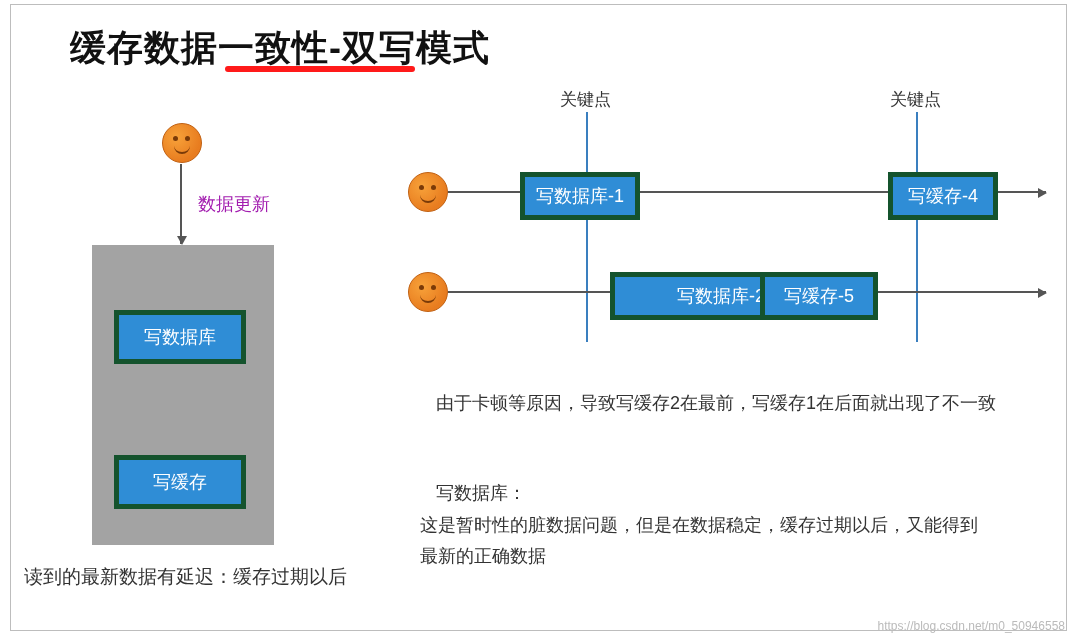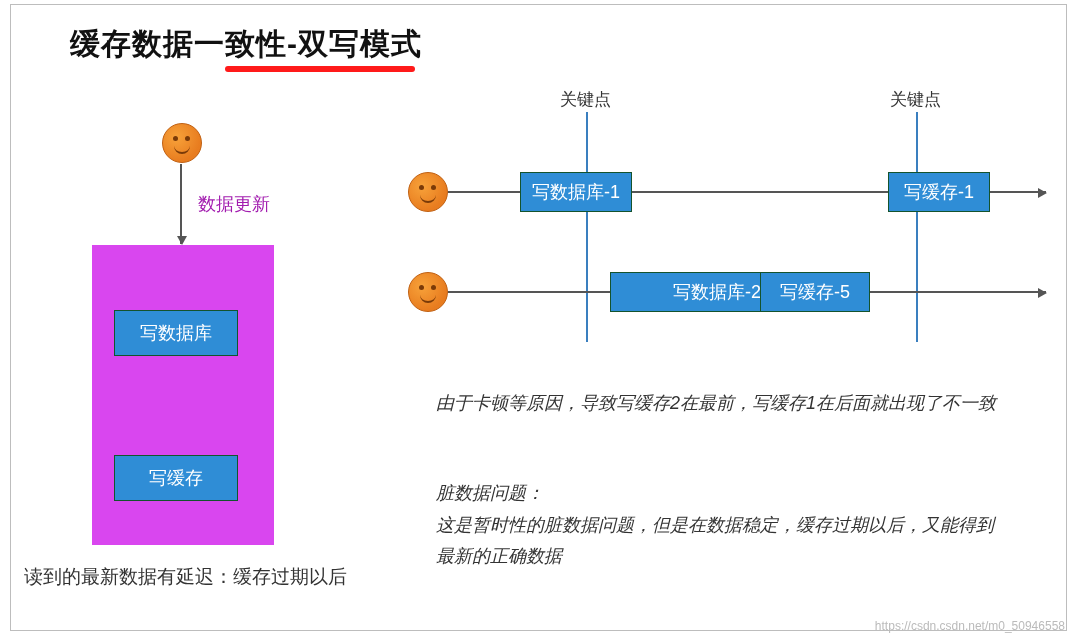--- a/index.html
+++ b/index.html
@@ -14,21 +14,21 @@
     overflow: hidden;
   }
   .frame {
     position: absolute;
     left: 10px; top: 4px; right: 8px; bottom: 8px;
     border: 1px solid #bdbdbd;
   }
   .title {
     position: absolute;
     left: 70px; top: 24px;
-    font-size: 30px;
+    font-size: 36px;
     font-weight: 800;
     letter-spacing: 1px;
     color: #111;
   }
   .underline-red {
     position: absolute;
     left: 225px; top: 66px;
     width: 190px; height: 6px;
     background: #ff1a1a;
     border-radius: 3px;
@@ -64,28 +64,28 @@
     bottom: 8px;
     width: 16px; height: 8px;
     border: 2px solid #7a3a08;
     border-top: none; border-left: none; border-right: none;
     border-radius: 0 0 16px 16px;
   }
   .gray-box {
     position: absolute;
     left: 92px; top: 245px;
     width: 182px; height: 300px;
-    background: #d946ef;
+    background: #a3a3a3;
   }
   .blue-box {
     background: #2f8dd6;
     color: #fff;
     font-size: 18px;
     display: flex; align-items: center; justify-content: center;
-    border: 1px solid #14532d;
+    border: 5px solid #14532d;
   }
   .left-smiley {
     position: absolute;
     left: 162px; top: 123px;
   }
   .arrow-down {
     position: absolute;
     left: 180px; top: 164px;
     width: 0; height: 80px;
     border-left: 2px solid #555;
@@ -133,21 +133,20 @@
     position: absolute;
     right: -1px; top: -5px;
     border-top: 5px solid transparent;
     border-bottom: 5px solid transparent;
     border-left: 9px solid #555;
   }
   .right-text {
     position: absolute;
     font-size: 18px; color: #333;
     line-height: 1.7;
-    font-style: italic;
   }
   .watermark {
     position: absolute;
     right: 10px; bottom: 6px;
     font-size: 12px; color: #bbb;
   }
 </style>
 </head>
 <body>
 
@@ -175,28 +174,28 @@
   <div class="vline" style="left:158px; top:22px; height:230px;"></div>
   <div class="vline" style="left:488px; top:22px; height:230px;"></div>
   <div class="klabel" style="left:132px; top:-2px;">关键点</div>
   <div class="klabel" style="left:462px; top:-2px;">关键点</div>
 
   <div class="smiley sz-38" style="position:absolute; left:-20px; top:82px;">
       <span class="mouth"></span>
     </div>
   <div class="hline" style="left:20px; top:101px; width:598px;"></div>
   <div class="blue-box" style="position:absolute; left:92px; top:82px; width:110px; height:38px;">写数据库-1</div>
-  <div class="blue-box" style="position:absolute; left:460px; top:82px; width:100px; height:38px;">写缓存-1</div>
+  <div class="blue-box" style="position:absolute; left:460px; top:82px; width:100px; height:38px;">写缓存-4</div>
 
   <div class="smiley sz-38" style="position:absolute; left:-20px; top:182px;">
       <span class="mouth"></span>
     </div>
   <div class="hline" style="left:20px; top:201px; width:598px;"></div>
   <div class="blue-box" style="position:absolute; left:182px; top:182px; width:118px; height:38px;padding-left:47px;">写数据库-2</div>
   <div class="blue-box" style="position:absolute; left:332px; top:182px; width:108px; height:38px;">写缓存-5</div>
 </div>
 
 <div class="right-text" style="left:436px; top:388px; width:620px;">由于卡顿等原因，导致写缓存2在最前，写缓存1在后面就出现了不一致</div>
 
-<div class="right-text" style="left:436px; top:478px;">脏数据问题：</div>
-<div class="right-text" style="left:436px; top:510px; width:560px;">这是暂时性的脏数据问题，但是在数据稳定，缓存过期以后，又能得到最新的正确数据</div>
-
-<div class="watermark">https://csdn.csdn.net/m0_50946558</div>
+<div class="right-text" style="left:436px; top:478px;">写数据库：</div>
+<div class="right-text" style="left:420px; top:510px; width:560px;">这是暂时性的脏数据问题，但是在数据稳定，缓存过期以后，又能得到最新的正确数据</div>
+
+<div class="watermark">https://blog.csdn.net/m0_50946558</div>
 
 </body></html>

